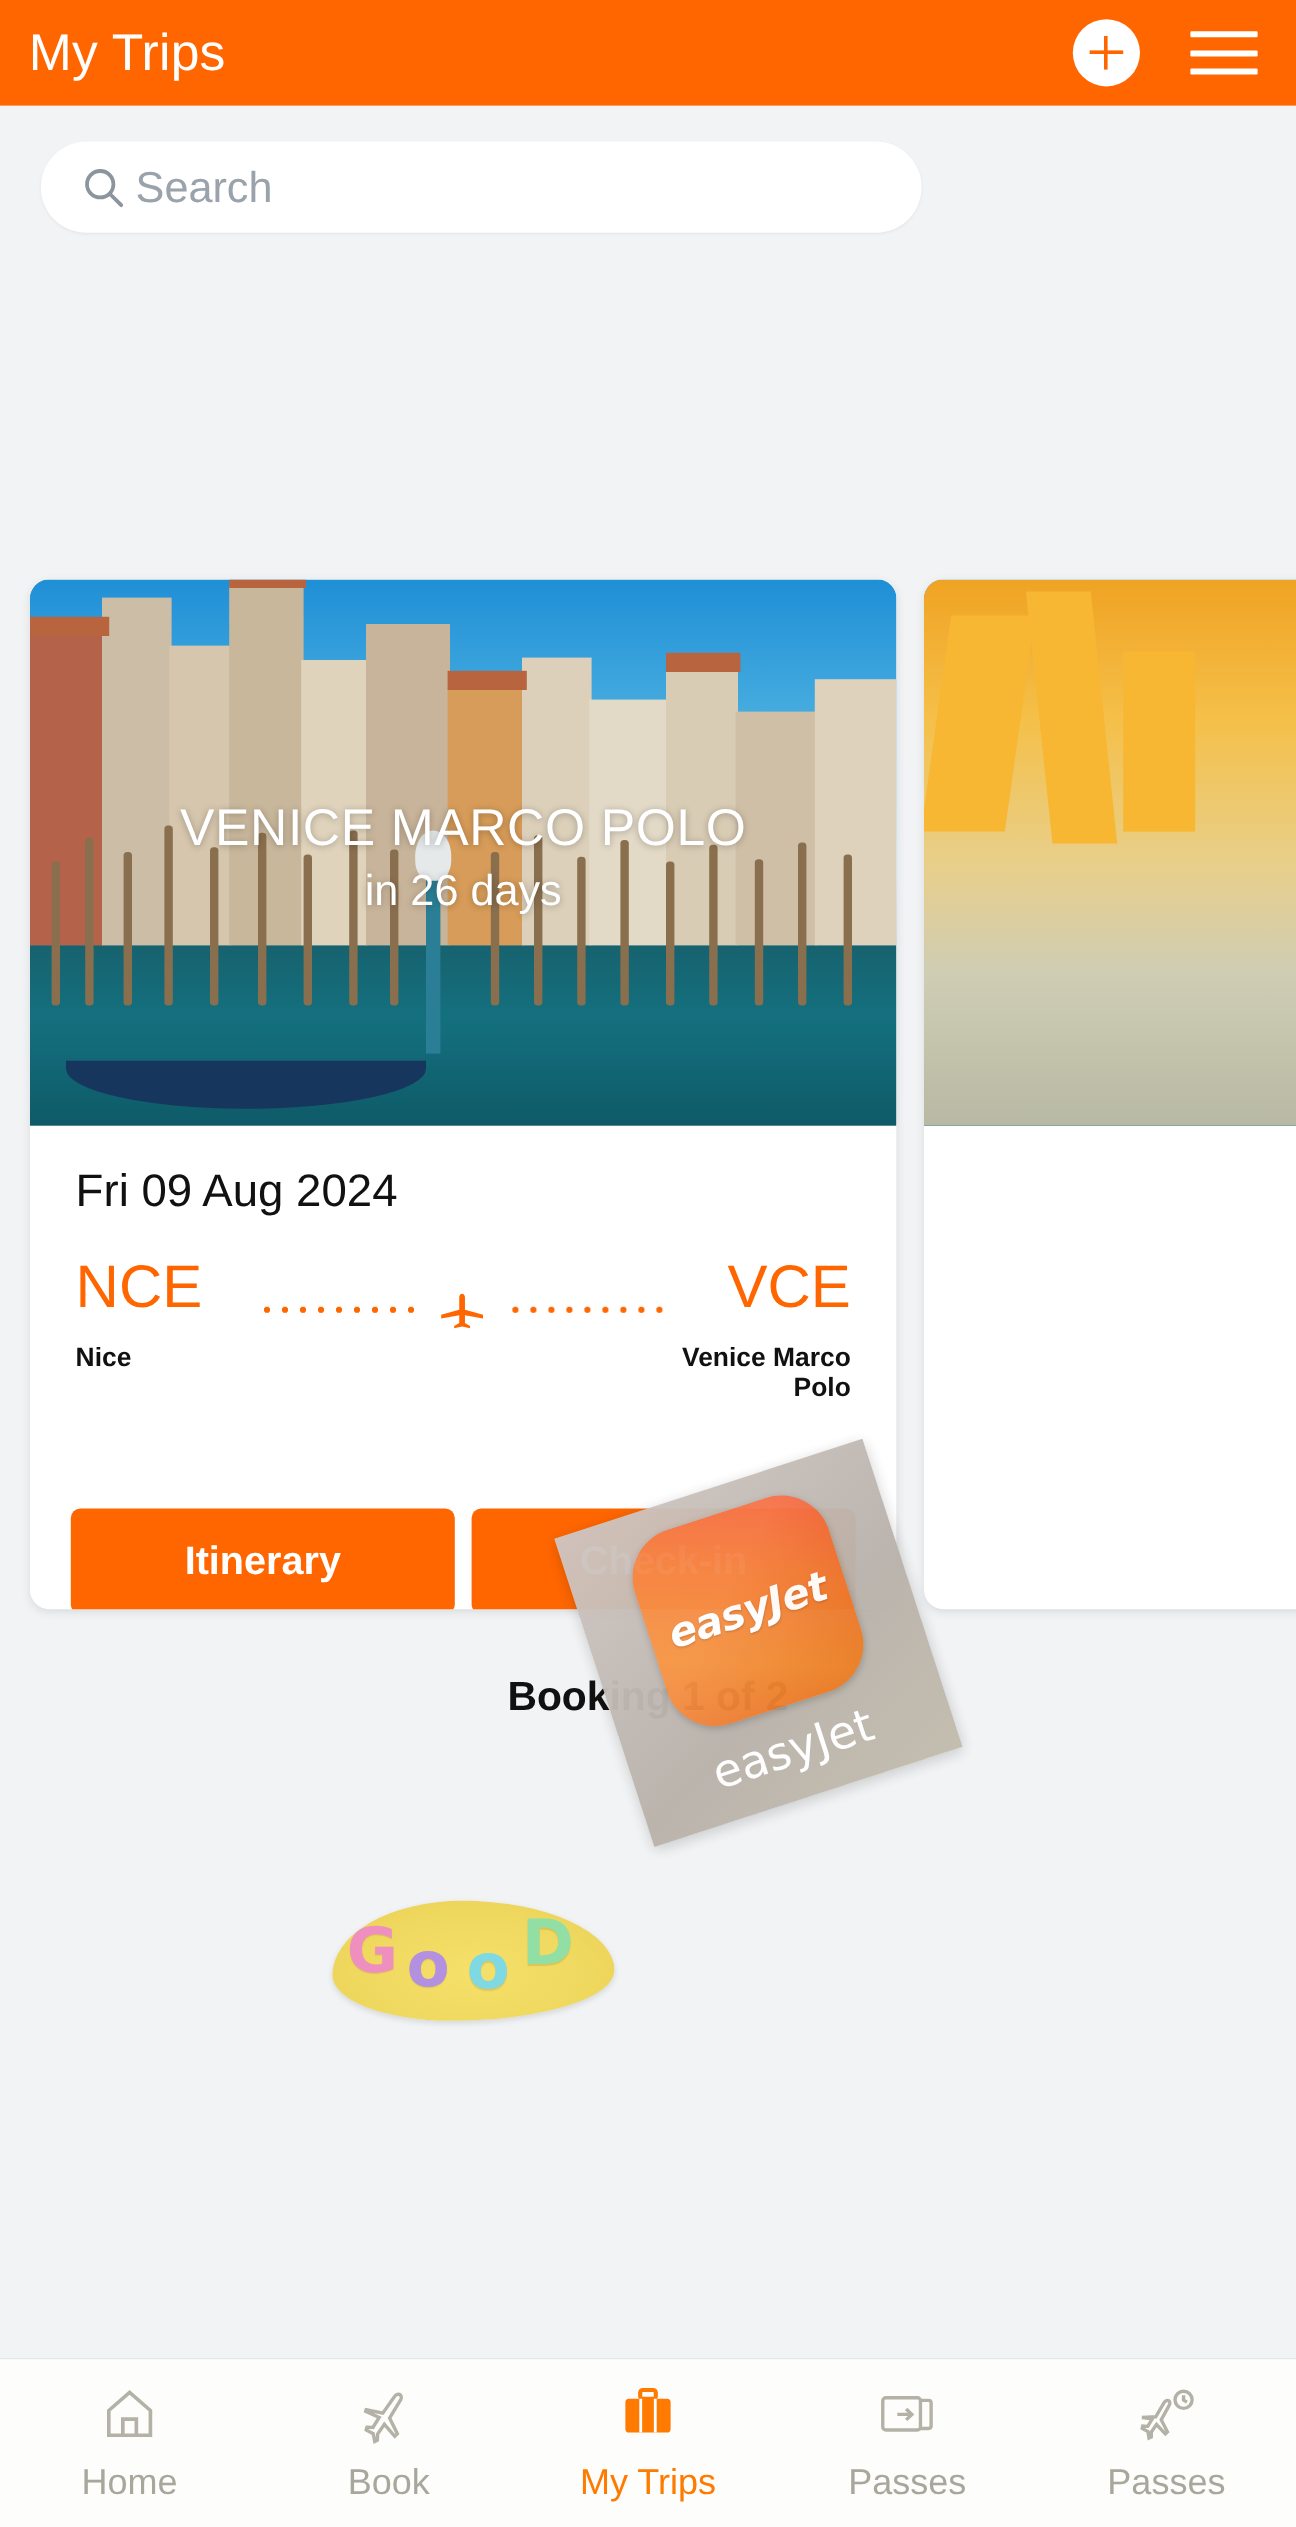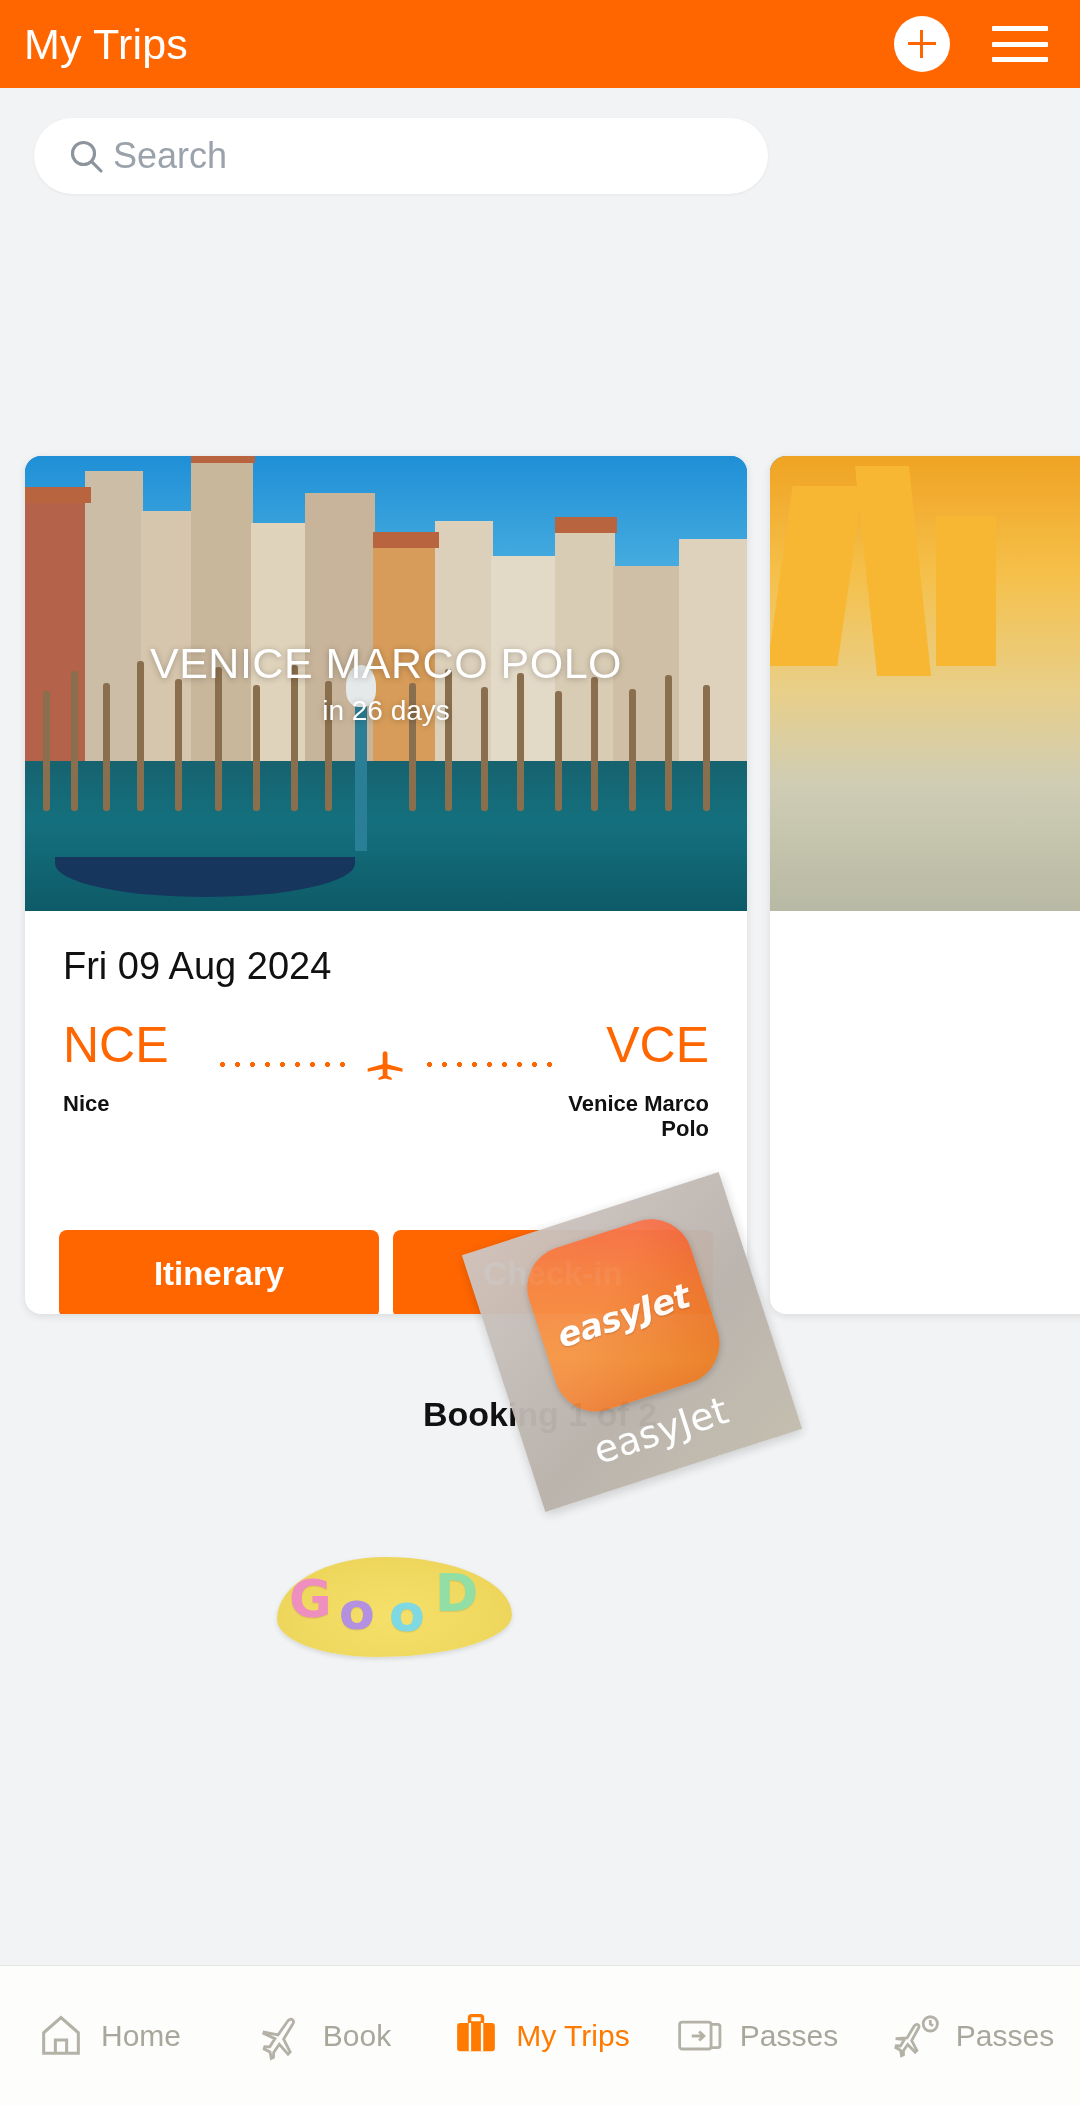--- a/index.html
+++ b/index.html
@@ -52,21 +52,21 @@
   .search-icon{margin-left:32px;flex:0 0 auto;display:block;}
   .search-input{
     border:0;outline:0;background:transparent;
     font-family:"Liberation Sans", sans-serif;
     font-size:36px;color:#7f1d1d;margin-left:5px;width:560px;
   }
   .search-input::placeholder{color:#9aa2ab;}
 
   
   .carousel{
-    position:absolute;left:0;top:456px;width:916px;height:860px;
+    position:absolute;left:0;top:483px;width:916px;height:860px;
   }
   .trip-card{
     position:absolute;top:0;
     background:#ffffff;border-radius:16px;
     box-shadow:0 2px 8px rgba(0,0,0,.10);
     overflow:hidden;
   }
   .card-main{left:25px;width:722px;height:858px;}
   .card-next{left:770px;width:722px;height:858px;}
 
@@ -98,21 +98,21 @@
            background:#17365e;border-radius:0 0 60% 60%/0 0 100% 100%;}
   .lamp{position:absolute;left:330px;bottom:60px;width:12px;height:150px;background:#2a7f96;}
   .lamp:before{content:"";position:absolute;left:-9px;top:-36px;width:30px;height:42px;
            background:#e6e9ea;border-radius:50% 50% 40% 40%;}
 
   .photo-overlay-text{
     position:absolute;left:0;right:0;top:186px;text-align:center;
     color:#ffffff;text-shadow:0 1px 6px rgba(0,0,0,.28);
   }
   .dest-name{font-size:43px;font-weight:400;letter-spacing:.5px;line-height:1;}
-  .dest-when{font-size:28px;font-weight:400;margin-top:12px;line-height:1;}
+  .dest-when{font-size:36px;font-weight:400;margin-top:12px;line-height:1;}
 
   .card-body{padding:0 38px;position:relative;height:403px;box-sizing:border-box;}
   .trip-date{
     font-size:38px;color:#111;margin-top:34px;font-weight:400;
   }
   .route{
     display:flex;align-items:flex-start;margin-top:32px;
   }
   .route-col{width:190px;}
   .route-col.right{text-align:right;margin-left:auto;}
@@ -195,21 +195,21 @@
     font-size:34px;font-weight:bold;color:#111;
   }
 
   
   .bottomnav{
     position:absolute;left:0;bottom:0;width:1080px;height:140px;
     background:#fdfdfc;border-top:1px solid #e4e6e4;
     display:flex;align-items:center;
   }
   .nav-item{
-    flex:1 1 0;display:flex;align-items:center;justify-content:center;
+    flex:1 1 0;display:flex;flex-direction:column;align-items:center;justify-content:center;
     gap:14px;
   }
   .nav-label{font-size:30px;color:#a9a79c;}
   .nav-item.active .nav-label{color:#ff7a00;}
 </style>
 </head>
 <body>
 
 <div class="appbar">
   <div class="appbar-title">My Trips</div>

